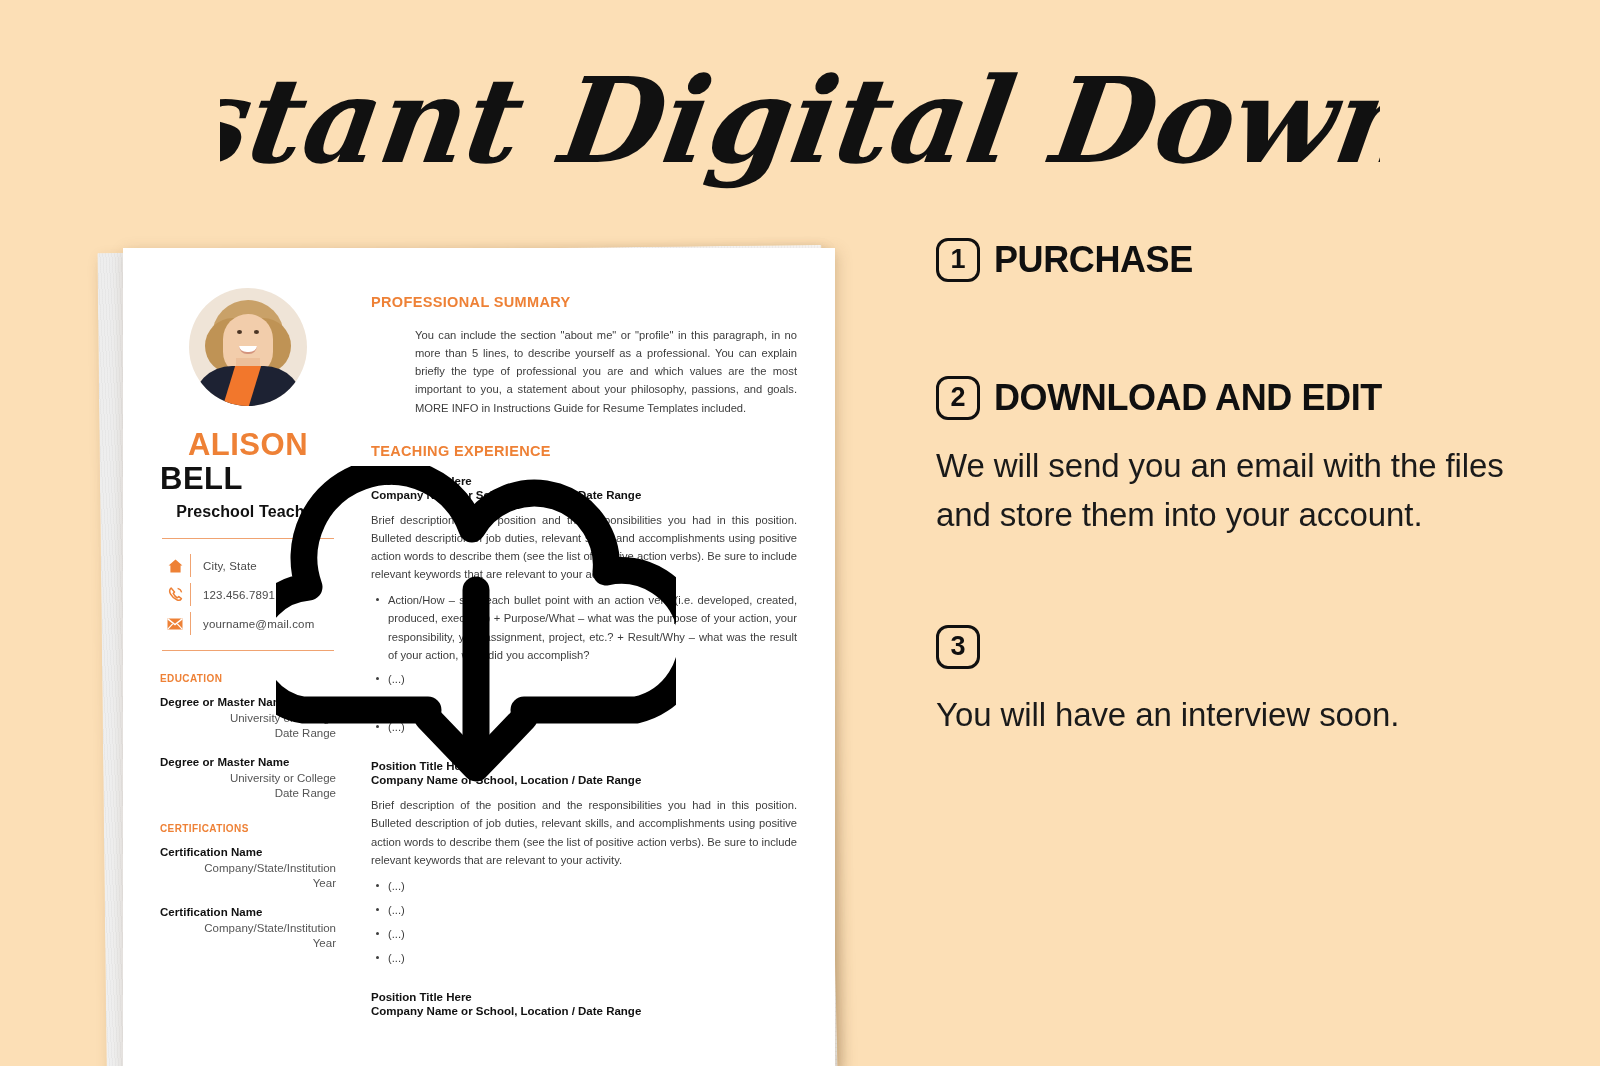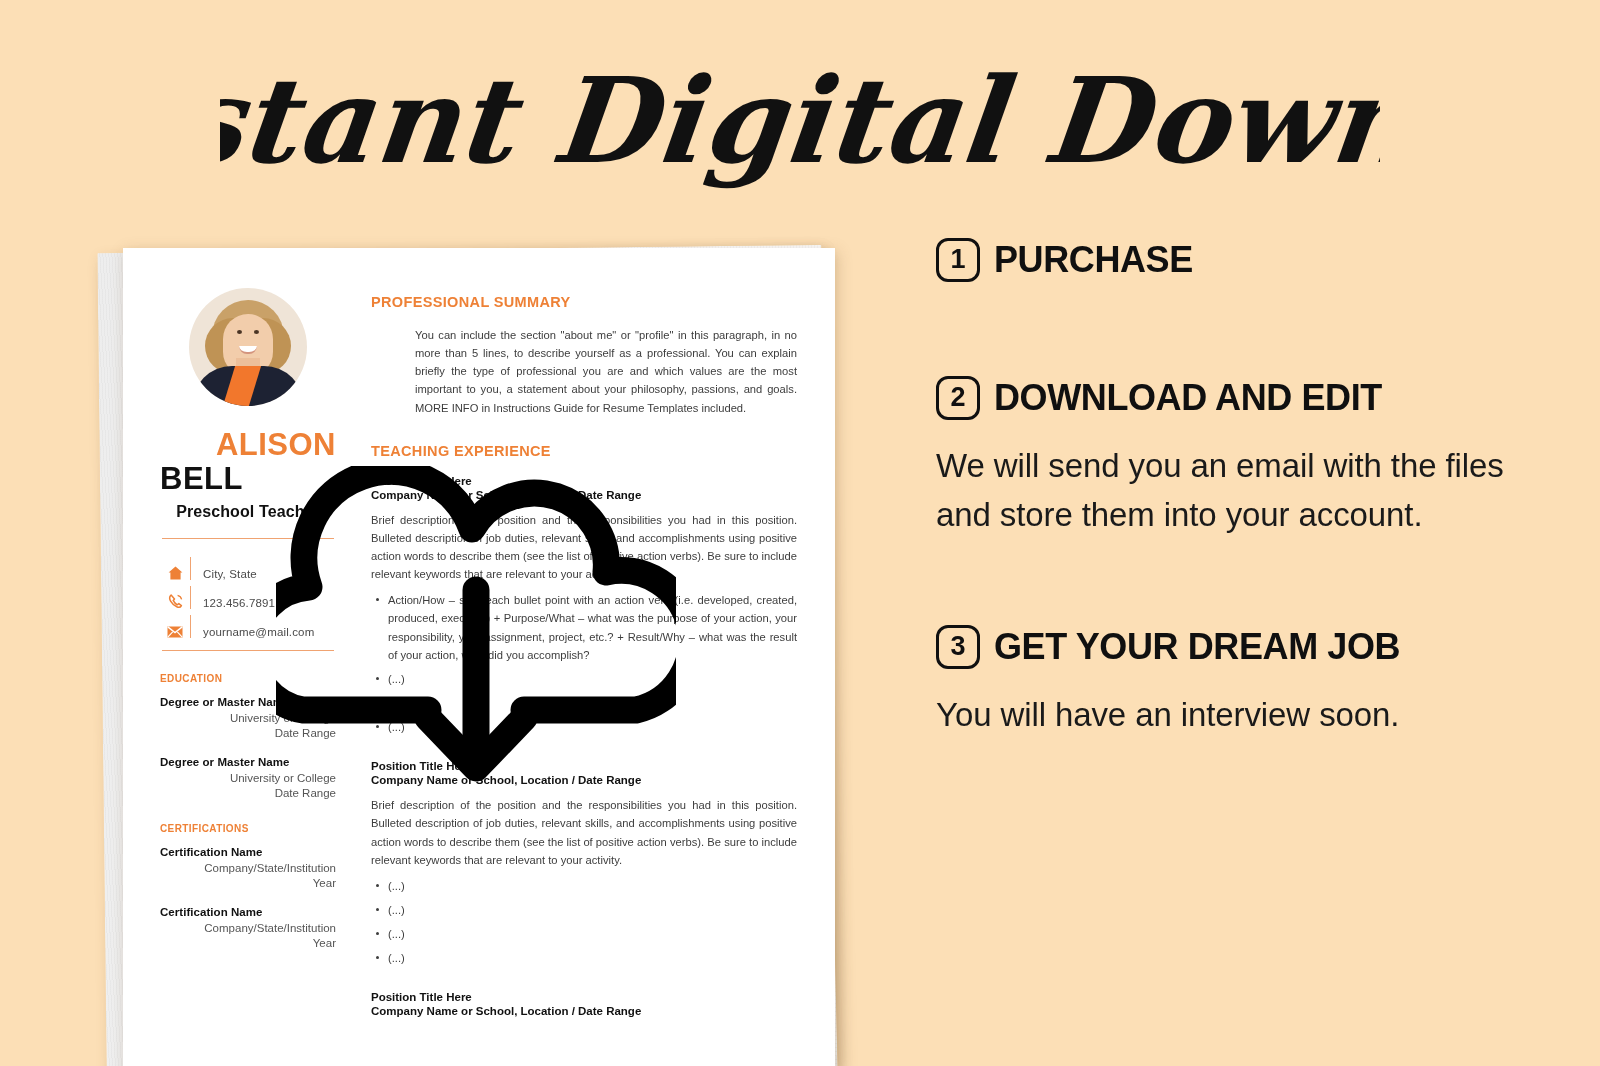--- a/index.html
+++ b/index.html
@@ -152,21 +152,21 @@
     width: 24px; height: 18px;
     background: #ecbf9a;
     z-index: 3;
   }
 
   .res-name-first {
     margin-top: 22px;
     font-size: 31px;
     font-weight: bold;
     color: #ee8136;
-    text-align: right;
+    text-align: center;
     letter-spacing: .5px;
     line-height: 1.08;
   }
   .res-name-last {
     font-size: 31px;
     font-weight: bold;
     color: #111;
     text-align: left;
     letter-spacing: .5px;
     line-height: 1.18;
@@ -183,21 +183,21 @@
     height: 1px;
     background: #f0a371;
     margin: 17px 2px 0 2px;
   }
   .contact-block {
     margin-top: 12px;
     padding-bottom: 12px;
   }
   .contact-row {
     display: flex;
-    align-items: flex-end;
+    align-items: center;
     height: 29px;
   }
   .ci {
     width: 30px; flex: 0 0 30px;
     display: flex; align-items: center; justify-content: center;
   }
   .c-divider {
     width: 1px; height: 23px;
     background: #f0a371;
     margin-right: 12px;
@@ -521,18 +521,17 @@
     <div class="step-head">
       <div class="step-num">2</div>
       <div class="step-title">DOWNLOAD AND EDIT</div>
     </div>
     <div class="step-body">We will send you an email with the files and store them into your account.</div>
   </div>
 
   <div class="step step-3">
     <div class="step-head">
       <div class="step-num">3</div>
-      <div class="step-title">GET YOUR DREAM JOB</div>
     </div>
     <div class="step-body">You will have an interview soon.</div>
   </div>
 
 </div>
 
 </body></html>

